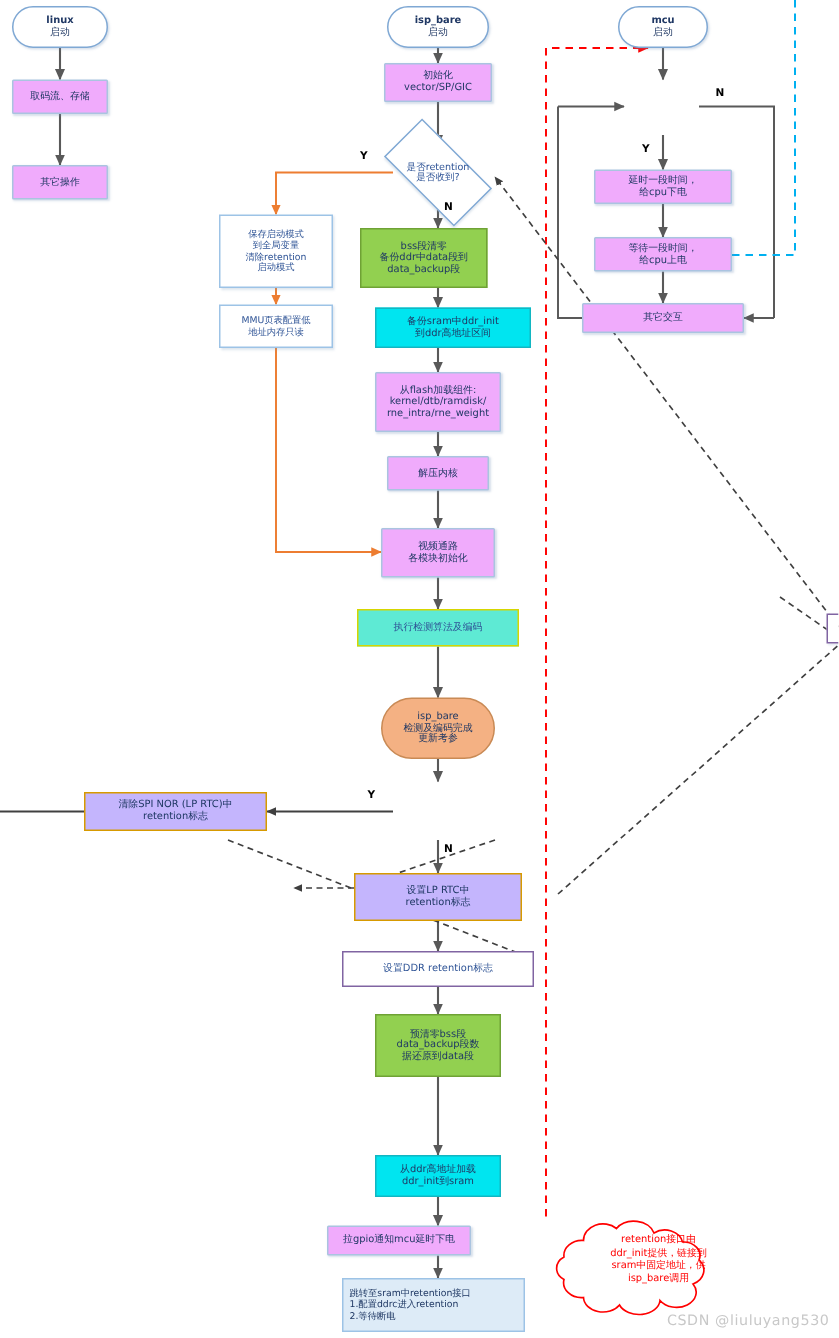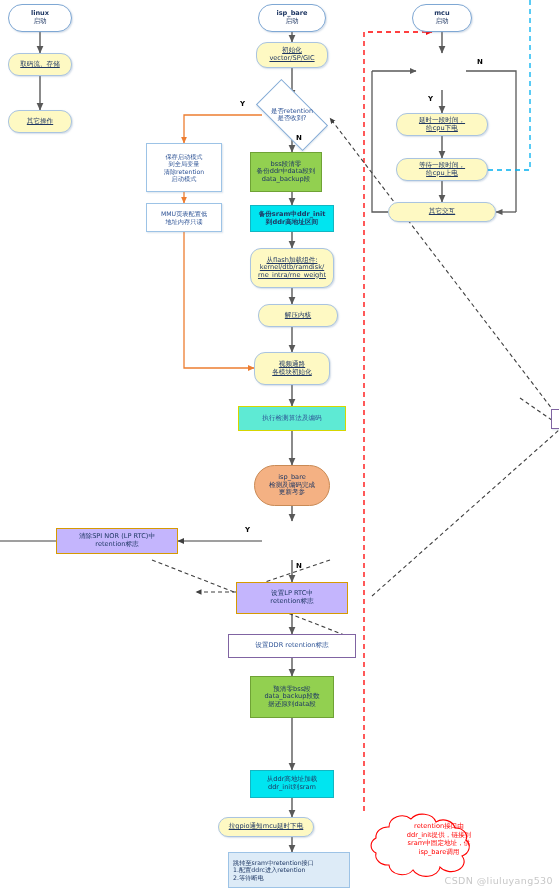--- a/index.html
+++ b/index.html
@@ -29,25 +29,24 @@
     text-align:center;
     line-height:1.15;
     font-size:6.6px;
     color:#1f3864;
     white-space:pre-line;
     padding:1px 2px;
   }
   
   .proc{
     border:0.8px solid #aac4e0;
-    background:#fef9c3;
-    border-radius:11px;
+    background:#f0abfc;
+    border-radius:1px;
     box-shadow:1px 1px 1.5px rgba(120,150,185,0.30);
     color:#203864;
-    text-decoration:underline;
   }
   
   .term{
     border:0.9px solid #7fa8d4;
     background:#ffffff;
     border-radius:999px;
     box-shadow:1px 1px 1.5px rgba(120,150,185,0.30);
     color:#203864;
     font-weight:bold;
   }
@@ -255,32 +254,32 @@
   <div class="yn" style="left:296px;top:134px;">N</div>
 
   <div class="node note-blue" style="left:146px;top:143px;width:76px;height:49px;font-size:6.2px;">保存启动模式
 到全局变量
 清除retention
 启动模式</div>
 
   <div class="node note-blue" style="left:146px;top:203px;width:76px;height:29px;font-size:6.2px;">MMU页表配置低
 地址内存只读</div>
 
-  <div class="node green" style="left:250px;top:152px;width:72px;height:40px;">bss段清零
+  <div class="node green" style="left:240px;top:152px;width:85px;height:40px;">bss段清零
 备份ddr中data段到
 data_backup段</div>
 
-  <div class="node cyan" style="left:250px;top:205px;width:84px;height:27px;font-weight:bold;">备份sram中ddr_init
+  <div class="node cyan" style="left:250px;top:205px;width:104px;height:27px;">备份sram中ddr_init
 到ddr高地址区间</div>
 
   <div class="node proc" style="left:250px;top:248px;width:84px;height:40px;">从flash加载组件:
 kernel/dtb/ramdisk/
 rne_intra/rne_weight</div>
 
-  <div class="node proc" style="left:258px;top:304px;width:80px;height:23px;">解压内核</div>
+  <div class="node proc" style="left:258px;top:304px;width:68px;height:23px;">解压内核</div>
 
   <div class="node proc" style="left:254px;top:352px;width:76px;height:33px;">视频通路
 各模块初始化</div>
 
   <div class="node yellow" style="left:238px;top:406px;width:108px;height:25px;">执行检测算法及编码</div>
 
   <div class="node orange-ell" style="left:254px;top:465px;width:76px;height:41px;">isp_bare
 检测及编码完成
 更新考参</div>
 

